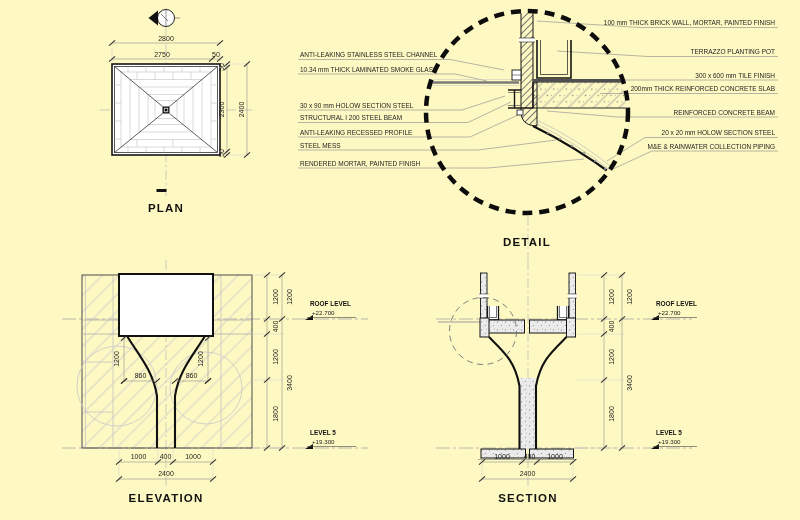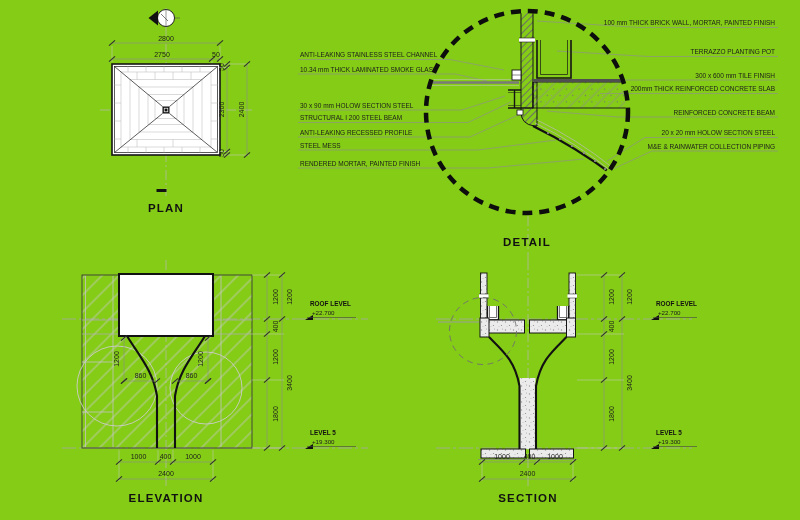--- a/index.html
+++ b/index.html
@@ -1,16 +1,16 @@
 <!DOCTYPE html>
 <html><head>
 <meta charset="utf-8">
 <style>
   html,body{margin:0;padding:0;background:#fff;}
-  #sheet{position:relative;width:800px;height:520px;background:#84cc16;overflow:hidden;
+  #sheet{position:relative;width:800px;height:520px;background:#fef9c3;overflow:hidden;
          font-family:"Liberation Sans",sans-serif;}
   svg{position:absolute;left:0;top:0;}
   .lbl  {font:6.5px "Liberation Sans",sans-serif; fill:#1c1c1c;}
   .dim  {font:7px "Liberation Sans",sans-serif; fill:#1c1c1c;}
   .title{font:bold 11.5px "Liberation Sans",sans-serif; letter-spacing:1.2px; fill:#111;}
   .lvl  {font:bold 6.4px "Liberation Sans",sans-serif; fill:#111;}
   .lvlv {font:6.2px "Liberation Sans",sans-serif; fill:#1c1c1c;}
   .dimline{stroke:#8d8d8d;stroke-width:0.6;}
   .ext{stroke:#cfcfcf;stroke-width:0.5;}
   .cl{stroke:#b9b9b9;stroke-width:0.7;stroke-dasharray:10 3 2 3;}

